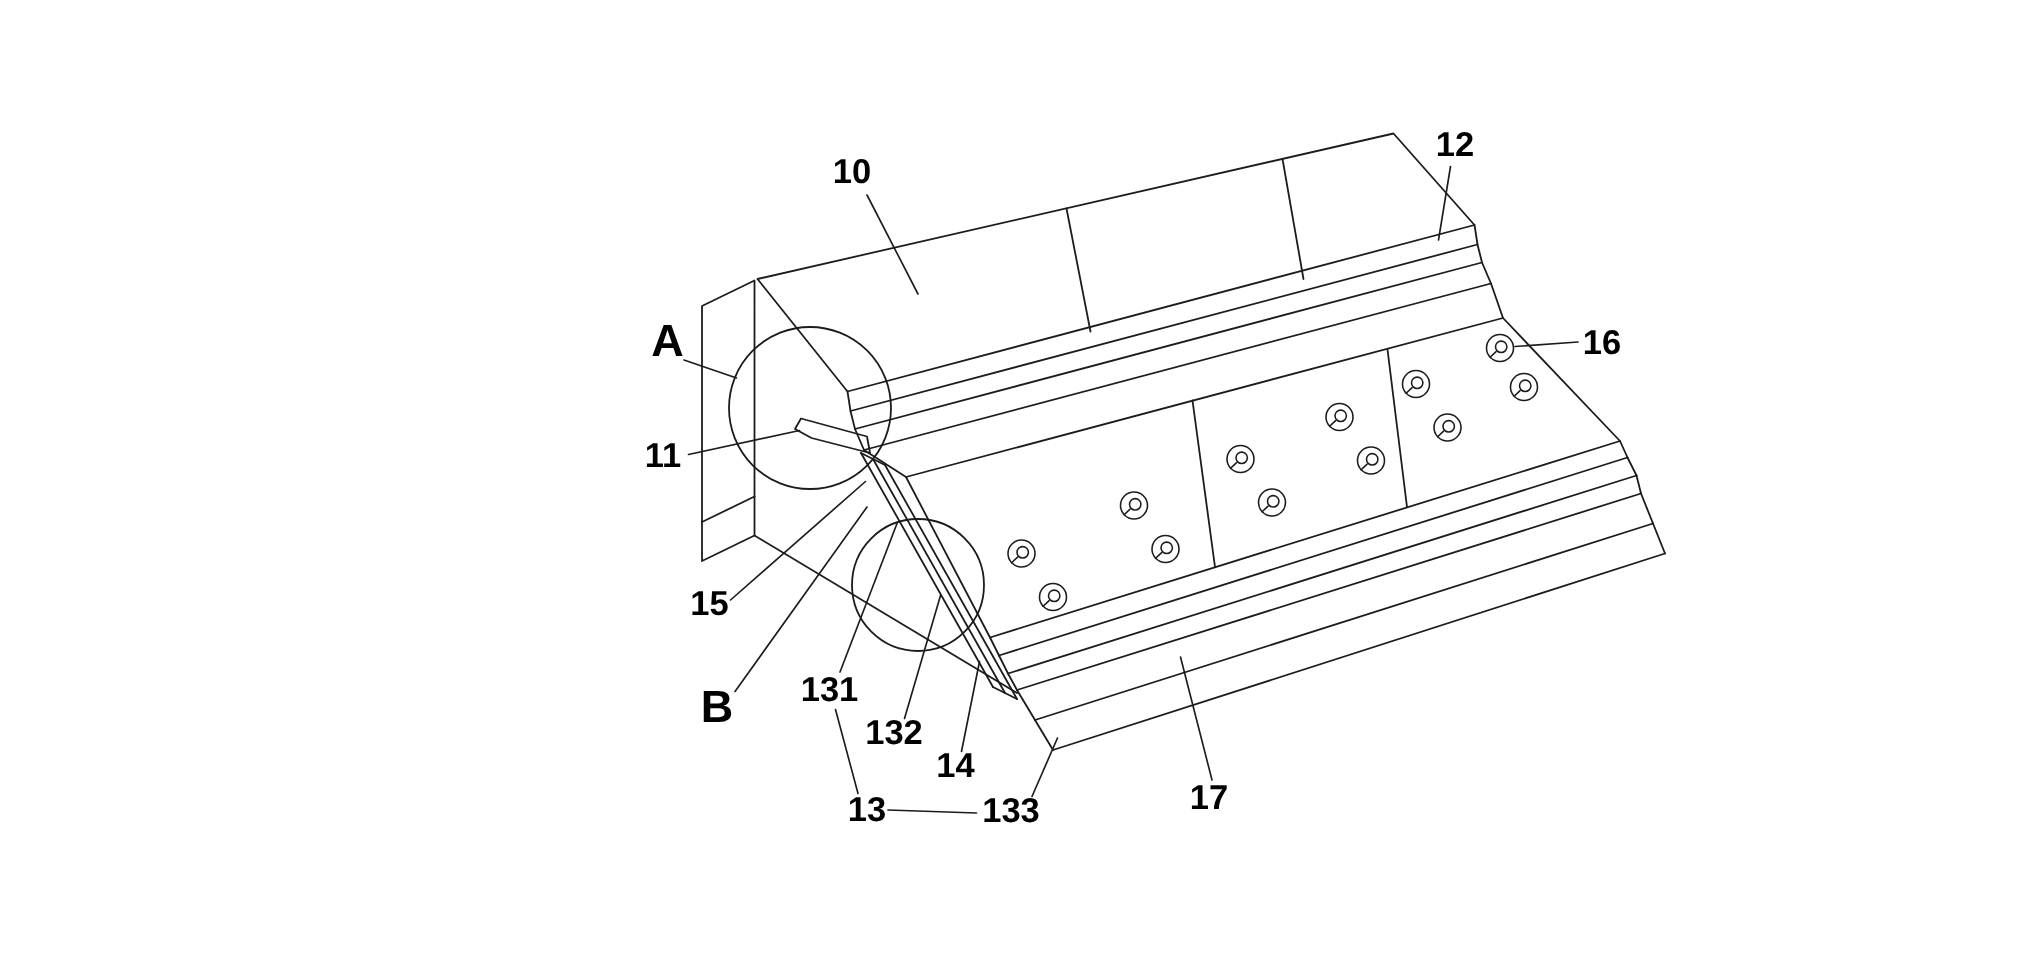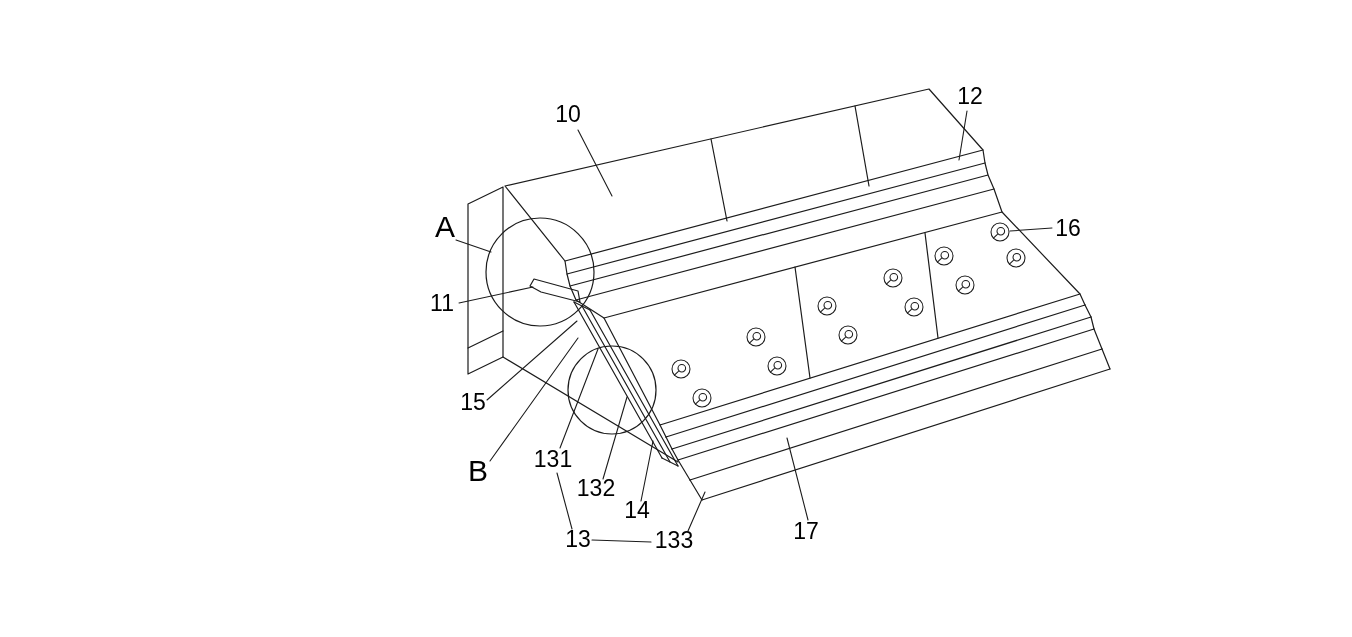--- a/index.html
+++ b/index.html
@@ -2,20 +2,21 @@
 <html><head>
 <meta charset="utf-8">
 <style>
   html,body{margin:0;padding:0;background:#ffffff;}
   .stage{
     position:relative;
     width:1352px;height:637px;
     background:var(--bg,#ffffff);
     font-family:"Liberation Sans",sans-serif;
     overflow:hidden;
+    font-weight:bold;
   }
   svg{position:absolute;left:0;top:0;}
   .stroke, .stroke path, .stroke line, .stroke circle, .stroke polyline{
     fill:none;
     stroke:var(--line,#1c1c1c);
     stroke-width:1.2;
     stroke-linejoin:round;
     stroke-linecap:round;
   }
   .leaders line{stroke-width:1.1;}

